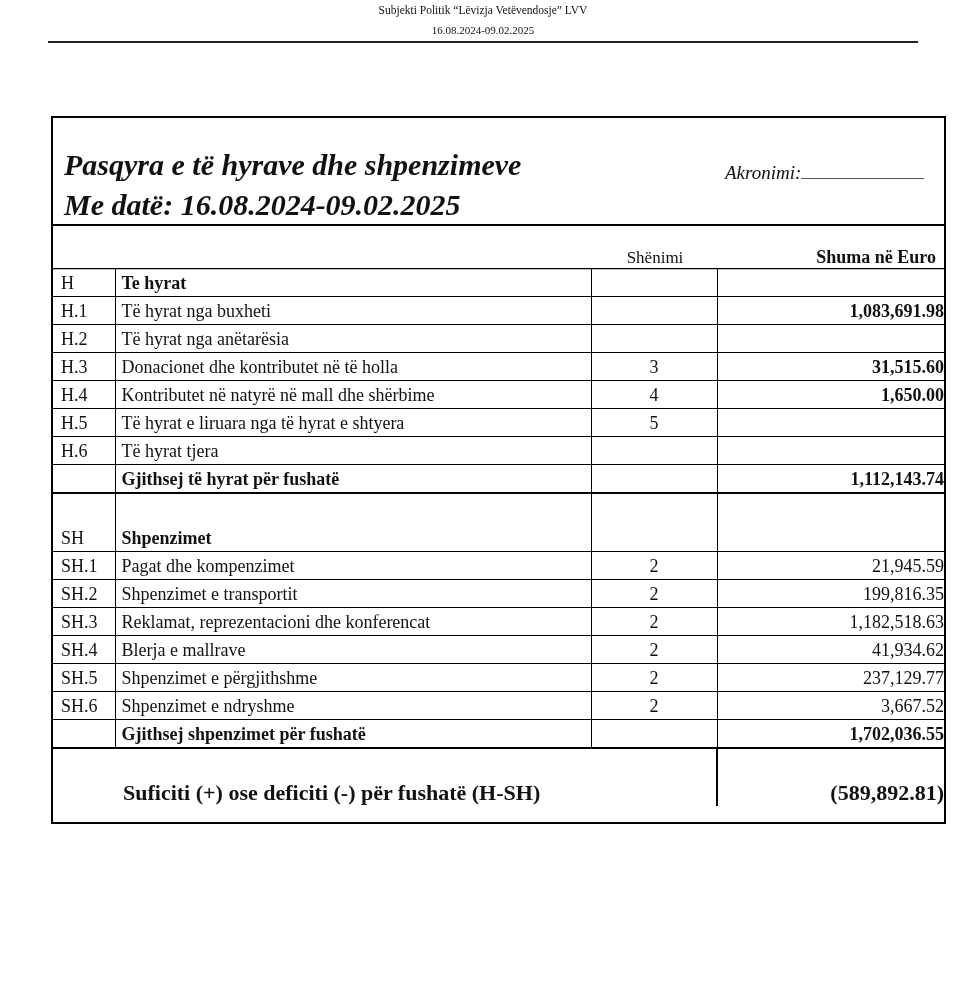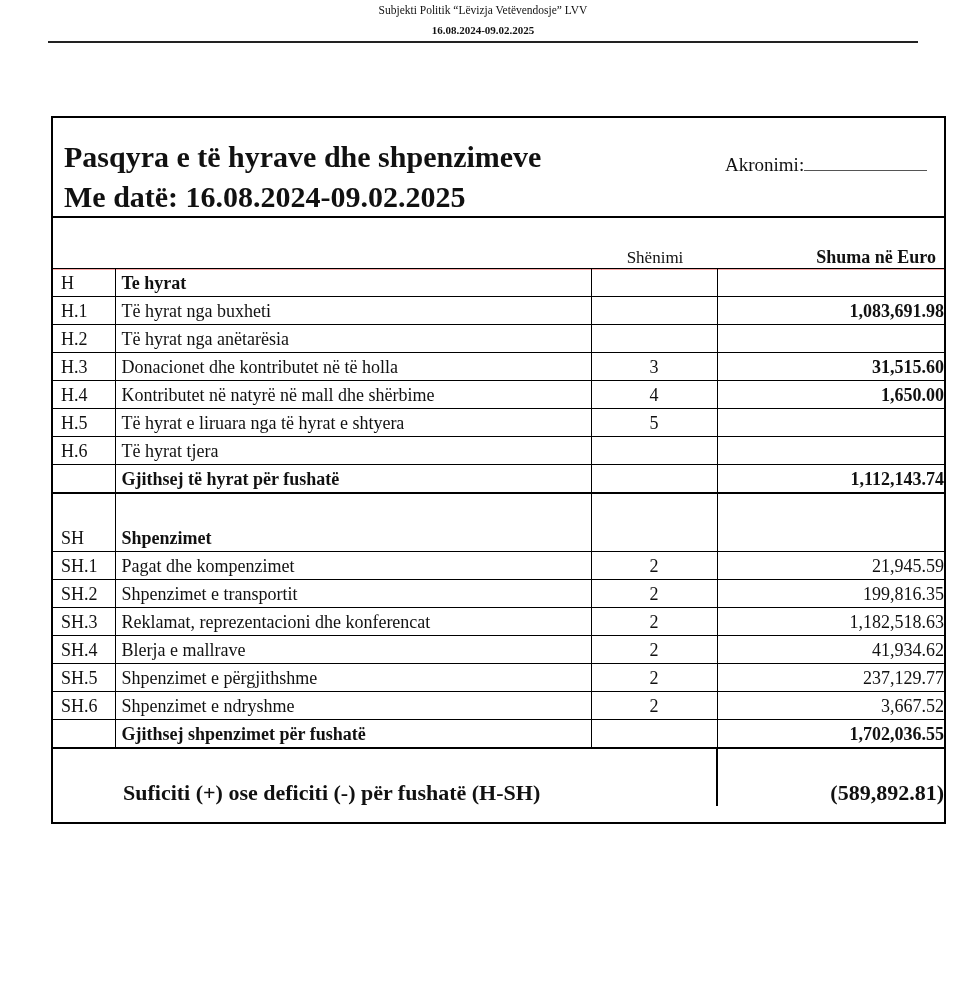--- a/index.html
+++ b/index.html
@@ -1,23 +1,23 @@
 <!DOCTYPE html>
 <html><head>
 <meta charset="utf-8">
 <style>
   html, body { margin: 0; padding: 0; background: #ffffff; }
   body { width: 980px; height: 1007px; position: relative; font-family: "Liberation Serif", "DejaVu Serif", serif; color: #111; }
   .page-header { position: absolute; left: 0; top: 0; width: 980px; }
   .ph-line1 { position: absolute; top: 4px; left: 0; width: 966px; text-align: center; font-size: 11.5px; }
-  .ph-line2 { position: absolute; top: 24px; left: 0; width: 966px; text-align: center; font-size: 11px; font-weight: bold; }
+  .ph-line2 { position: absolute; top: 24px; left: 0; width: 966px; text-align: center; font-size: 11px; font-weight: normal; }
   .ph-rule { position: absolute; top: 41px; left: 48px; width: 870px; height: 2px; background: #222; }
 
   .statement { position: absolute; left: 51px; top: 116px; width: 895px; height: 708px; border: 2px solid #000; box-sizing: border-box; }
-  .title-block { position: absolute; left: 0; top: 8px; width: 100%; height: 92px; border-bottom: 2px solid #000; box-sizing: border-box; }
+  .title-block { position: absolute; left: 0; top: 16px; width: 100%; height: 92px; border-bottom: 2px solid #000; box-sizing: border-box; font-style: italic; }
   .title1 { position: absolute; left: 11px; top: 14px; font-size: 30px; font-weight: bold; }
   .title2 { position: absolute; left: 11px; top: 54px; font-size: 30px; font-weight: bold; }
   .akronimi { position: absolute; left: 672px; top: 26px; font-size: 19px; }
   .akronimi .blank { display: inline-block; width: 123px; border-bottom: 1px solid #555; height: 18px; vertical-align: baseline; }
 
   .col-head { position: absolute; top: 92px; left: 0; width: 100%; height: 60px; border-bottom: 2px solid #fca5a5; box-sizing: border-box; }
   .ch-note { position: absolute; left: 539px; width: 126px; bottom: 0; text-align: center; font-size: 17px; }
   .ch-amount { position: absolute; right: 8px; bottom: 0; font-size: 18px; font-weight: bold; }
 
   table.rows { position: absolute; left: 0; top: 150px; width: 891px; border-collapse: collapse; table-layout: fixed; }

